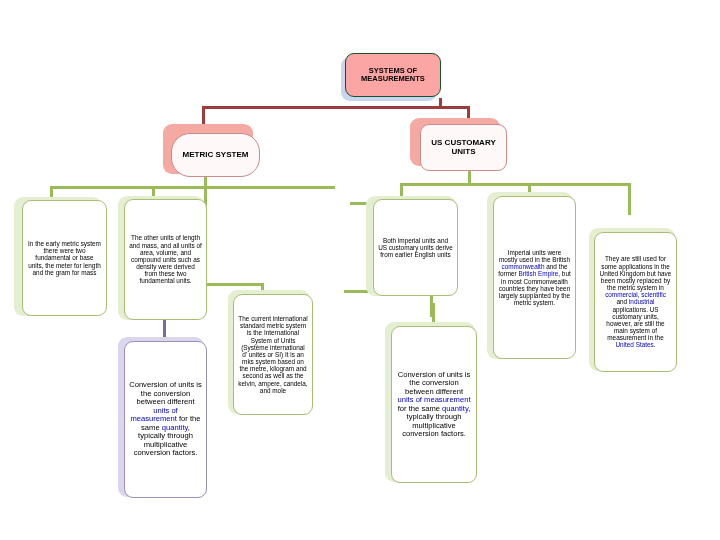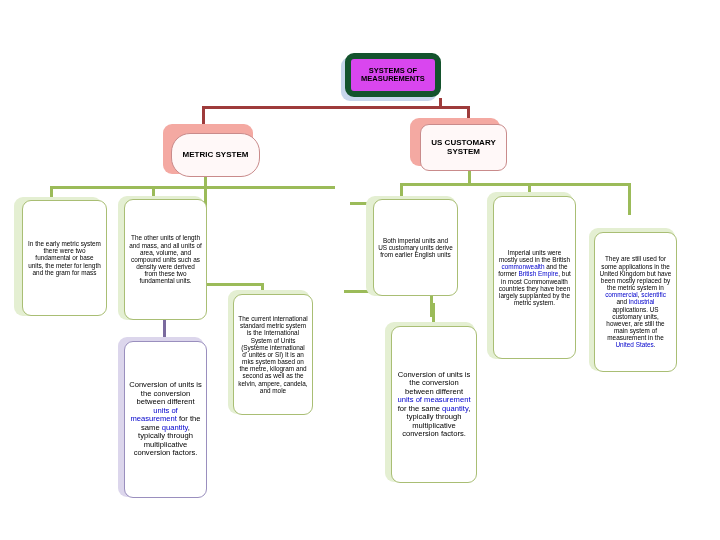--- a/index.html
+++ b/index.html
@@ -36,22 +36,22 @@
     padding:2px 4px;
     line-height:1.12;
     word-wrap:break-word;
   }
 
   
   .shadow{position:absolute;border-radius:9px;z-index:2;}
 
   
   .n-blue{
-    background:#d946ef;
-    border:6px solid #14532d;
+    background:#fca5a5;
+    border:1px solid #14532d;
     font-size:7.5px;
     font-weight:bold;
   }
   .s-blue{background:#C7D6EC;}
 
   
   .n-pink{
     background:#FFF8F8;
     border:1px solid #C98B8B;
     font-size:8px;
@@ -113,21 +113,21 @@
     <span class="txt">SYSTEMS OF MEASUREMENTS</span>
   </div>
 
   <div class="shadow s-pink" style="left:163px;top:124px;width:90px;height:50px;"></div>
   <div class="node n-pink" style="left:171px;top:133px;width:89px;height:44px;border-radius:19px;">
     <span class="txt">METRIC SYSTEM</span>
   </div>
 
   <div class="shadow s-pink" style="left:410px;top:118px;width:90px;height:48px;"></div>
   <div class="node n-pink" style="left:420px;top:124px;width:87px;height:47px;">
-    <span class="txt">US CUSTOMARY SYSTEM</span>
+    <span class="txt">US CUSTOMARY UNITS</span>
   </div>
 
   <div class="shadow s-green" style="left:14px;top:197px;width:88px;height:119px;"></div>
   <div class="node n-green" style="left:22px;top:200px;width:85px;height:116px;">
     <span class="txt">In the early metric system there were two fundamental or base units, the meter for length and the gram for mass</span>
   </div>
 
   <div class="shadow s-green" style="left:118px;top:196px;width:86px;height:124px;"></div>
   <div class="node n-green" style="left:124px;top:199px;width:83px;height:121px;">
     <span class="txt">The other units of length and mass, and all units of area, volume, and compound units such as density were derived from these two fundamental units.</span>

